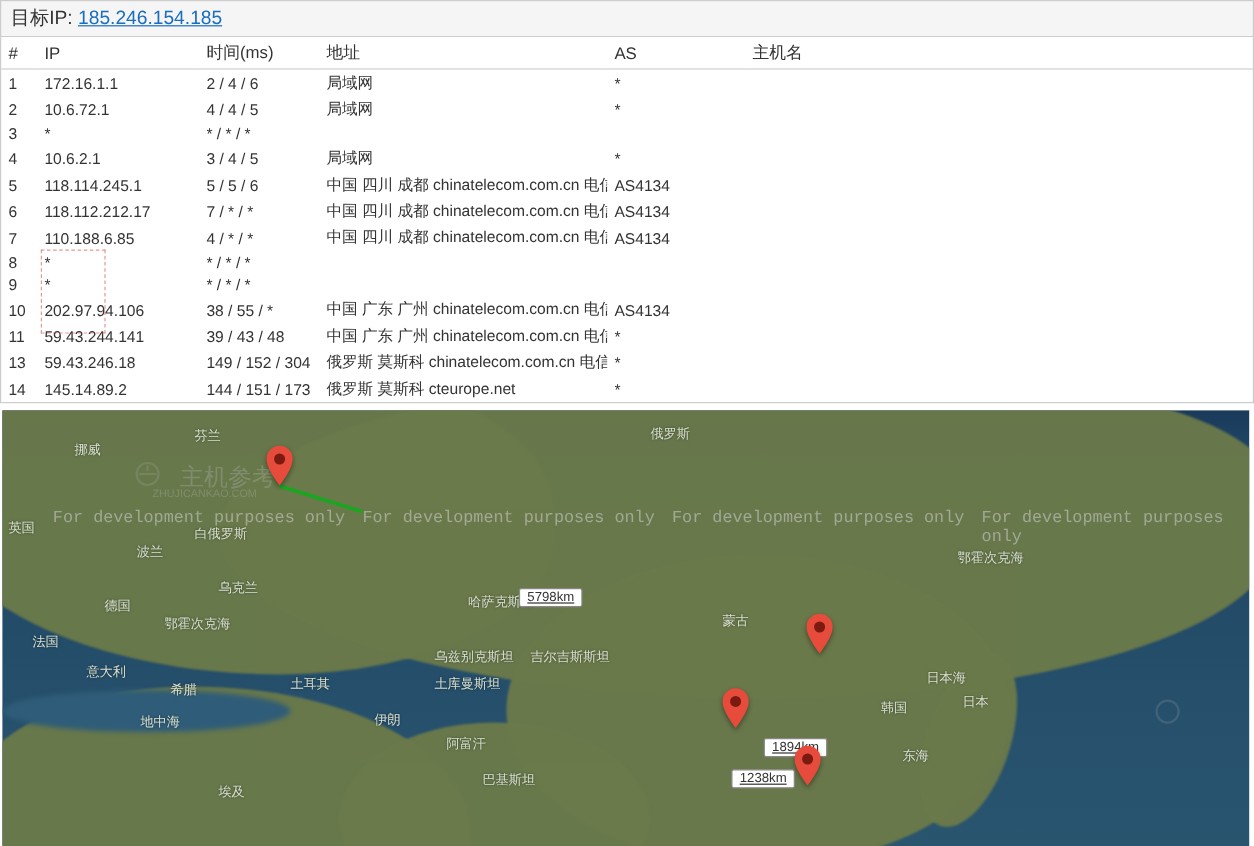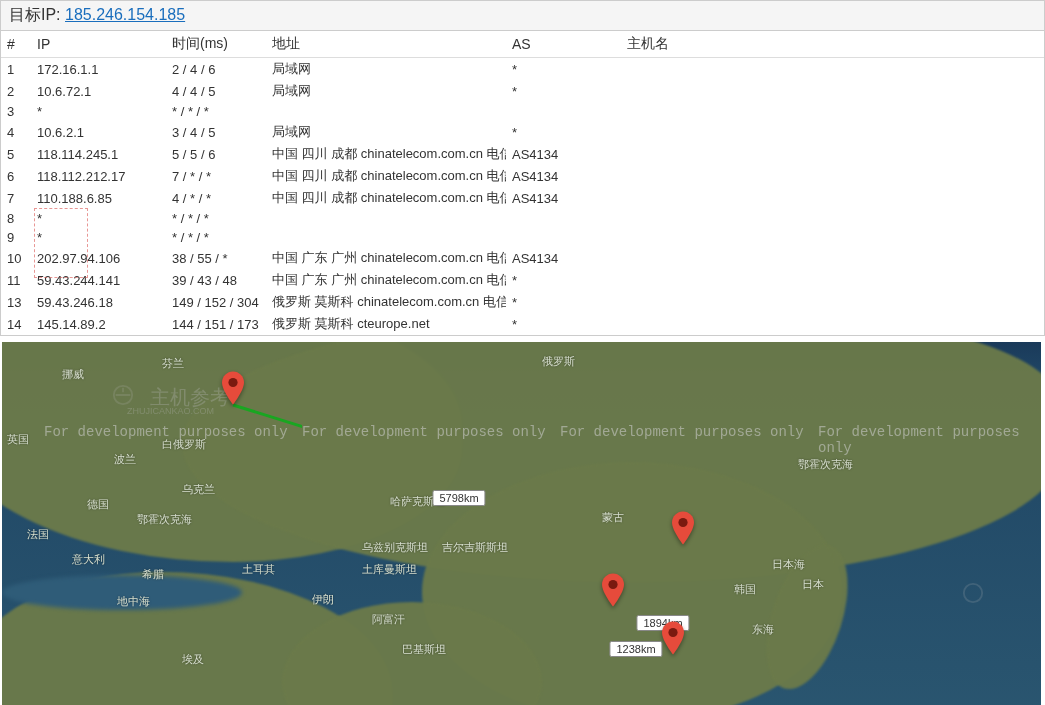--- a/index.html
+++ b/index.html
@@ -15,21 +15,21 @@
 .land { position:absolute; background:#6b7a4a; border-radius:40%; }
 .lg { filter:blur(1px); opacity:.96; }
 .sea { position:absolute; background:#2f5c78; }
 .lbl { position:absolute; color:#d8e0cf; font-size:11px; text-shadow:0 0 2px rgba(0,0,0,.5); pointer-events:none; }
 .dev { position:absolute; color:#d0d0d0; font-size:14px; opacity:.55;font-family:Liberation Mono, monospace; }
 .wm { position:absolute; color:#bbb; opacity:.3; font-size:20px; display:flex; align-items:flex-start; gap:16px; }
 .wm svg{width:22px;height:22px;stroke:#bbb;fill:none;stroke-width:2;opacity:.6;}
 .pin { position:absolute; width:22px; height:34px; transform:translate(-50%,-100%); }
 .pin svg { width:100%; height:100%; filter:drop-shadow(0 2px 2px rgba(0,0,0,.4)); }
 .route { position:absolute; inset:0; pointer-events:none; }
-.dist { position:absolute; background:#fff; border:1px solid #888; border-radius:2px; padding:1px 6px; font-size:11px; transform:translate(-50%,-50%); }
+.dist { position:absolute; background:#fff; border:1px solid #888; border-radius:2px; padding:1px 6px; font-size:11px; transform:translate(-50%,-50%);text-decoration:underline; }
 .box { position:absolute; border:1px dashed #d9534f; left:34px; top:208px; width:54px; height:70px; pointer-events:none; opacity:.6; }
 </style>
 </head>
 <body>
 
 <div class="header">
   <span>目标IP:</span>
   <a href="#">185.246.154.185</a>
 </div>
 

